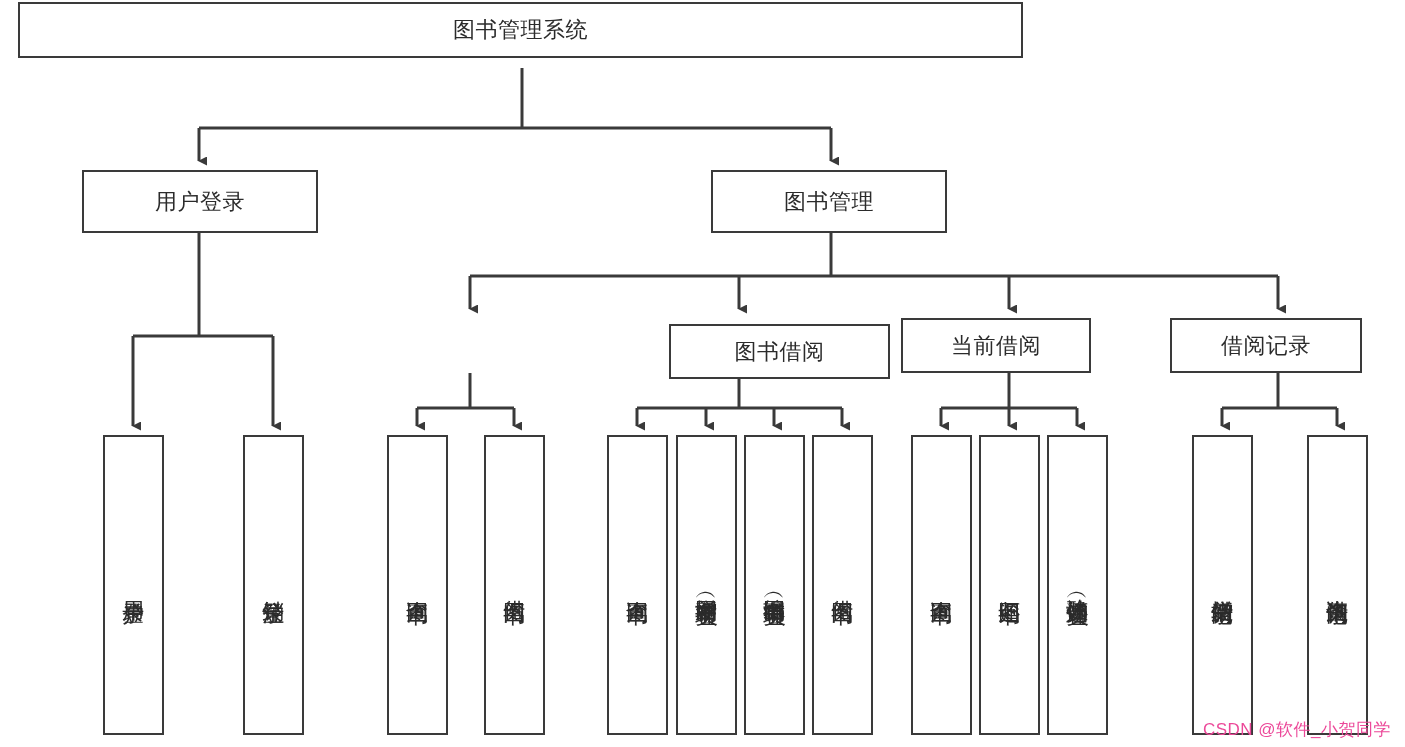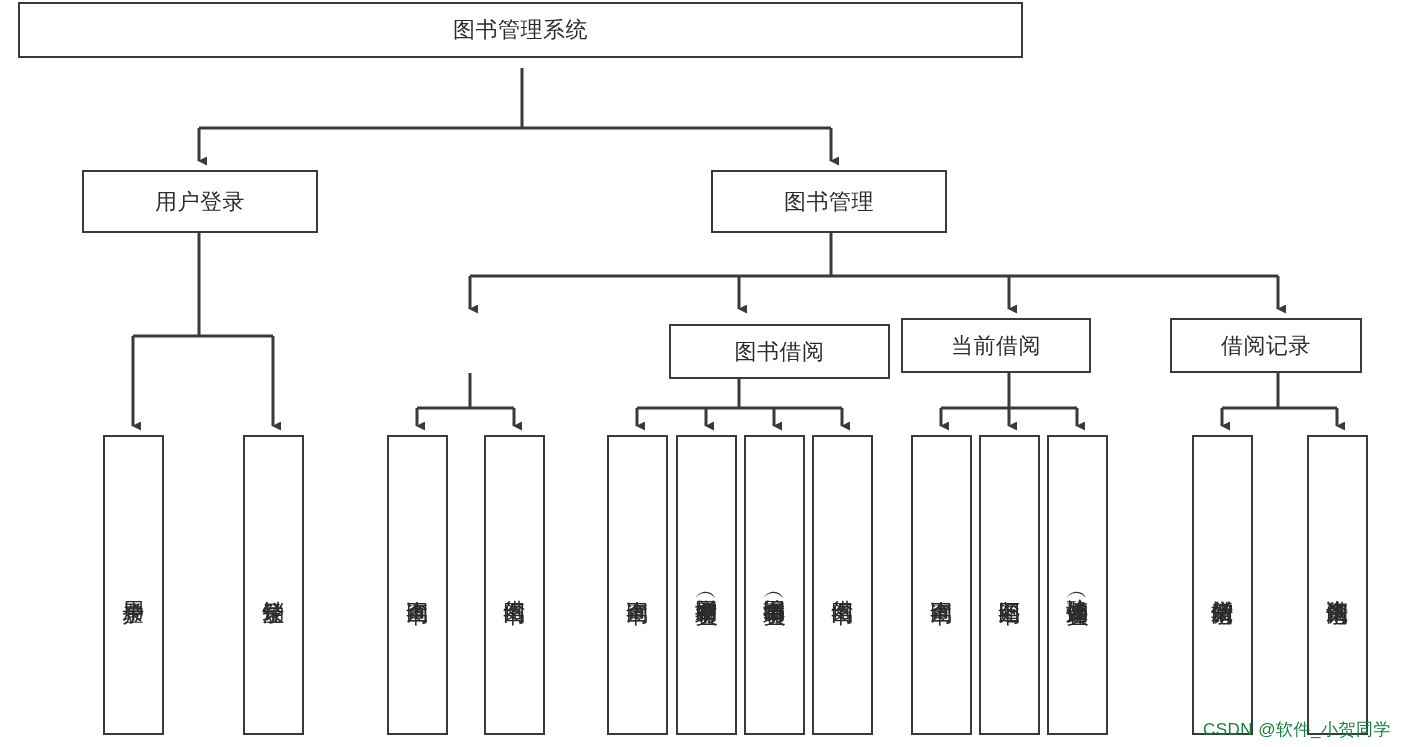--- a/index.html
+++ b/index.html
@@ -53,21 +53,21 @@
     line-height: 1.16;
     letter-spacing: 1px;
     white-space: nowrap;
     text-align: center;
   }
   #watermark {
     position: absolute;
     right: 14px;
     bottom: 6px;
     font-size: 17px;
-    color: #15803d;
+    color: #ec4899;
     letter-spacing: 0.5px;
     white-space: nowrap;
     pointer-events: none;
     margin-left: 40px;
   }
 </style>
 </head>
 <body>
 
 <div id="diagram-root">

